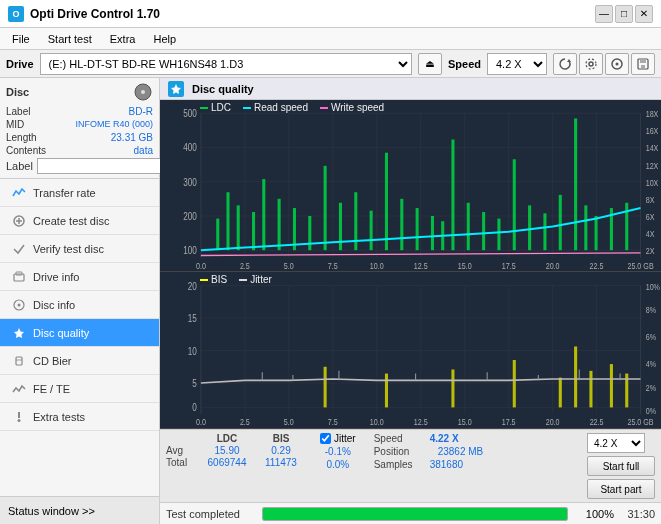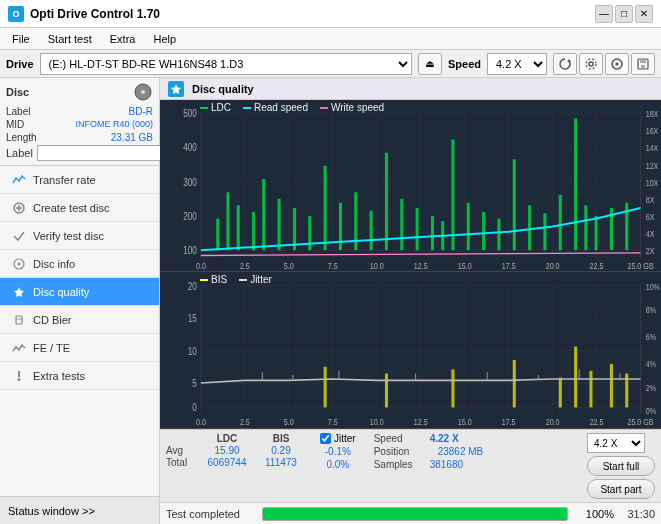--- a/index.html
+++ b/index.html
@@ -165,21 +165,21 @@
       padding: 3px 6px;
       display: flex;
       align-items: flex-start;
       gap: 8px;
     }
     .action-btn {
       width: 68px;
       height: 20px;
       background: linear-gradient(to bottom, #f8f8f8, #e0e0e0);
       border: 1px solid #aaa;
-      border-radius: 10px;
+      border-radius: 2px;
       font-size: 10px;
       cursor: pointer;
       display: flex;
       align-items: center;
       justify-content: center;
     }
 
     .speed-dropdown { height: 20px; border: 1px solid #aaa; background: #fff; font-size: 10px; padding: 0 2px; width: 58px; }
 
     
@@ -267,20 +267,24 @@
         <span class="disc-val">BD-R</span>
       </div>
       <div class="disc-row">
         <span class="disc-key">MID</span>
         <span class="disc-val" style="font-size:9px;">INFOME R40 (000)</span>
       </div>
       <div class="disc-row">
         <span class="disc-key">Length</span>
         <span class="disc-val">23.31 GB</span>
       </div>
+      <div class="disc-row">
+        <span class="disc-key">Contents</span>
+        <span class="disc-val">data</span>
+      </div>
       <div class="label-row">
         <span class="disc-key">Label</span>
         <input class="label-input" type="text" placeholder="" style="">
         <div class="label-btn">🔍</div>
       </div>
     </div>
 
     <div class="sidebar-nav">
       <div class="nav-item">
         <span class="nav-item-icon">
@@ -300,20 +304,29 @@
         </span>
         <span>Create test disc</span>
       </div>
       <div class="nav-item">
         <span class="nav-item-icon">
           <svg width="14" height="14" viewBox="0 0 14 14">
               <polyline points="2,7 6,11 12,3" fill="none" stroke="#888" stroke-width="1.5"></polyline>
             </svg>
         </span>
         <span>Verify test disc</span>
+      </div>
+      <div class="nav-item">
+        <span class="nav-item-icon">
+          <svg width="14" height="14" viewBox="0 0 14 14">
+              <rect x="2" y="4" width="10" height="7" rx="1" fill="none" stroke="#888" stroke-width="1.2"></rect>
+              <rect x="4" y="2" width="6" height="3" rx="0.5" fill="none" stroke="#888" stroke-width="1"></rect>
+            </svg>
+        </span>
+        <span>Drive info</span>
       </div>
       <div class="nav-item">
         <span class="nav-item-icon">
           <svg width="14" height="14" viewBox="0 0 14 14">
               <circle cx="7" cy="7" r="5" fill="none" stroke="#888" stroke-width="1.2"></circle>
               <circle cx="7" cy="7" r="1.5" fill="#888"></circle>
             </svg>
         </span>
         <span>Disc info</span>
       </div>

